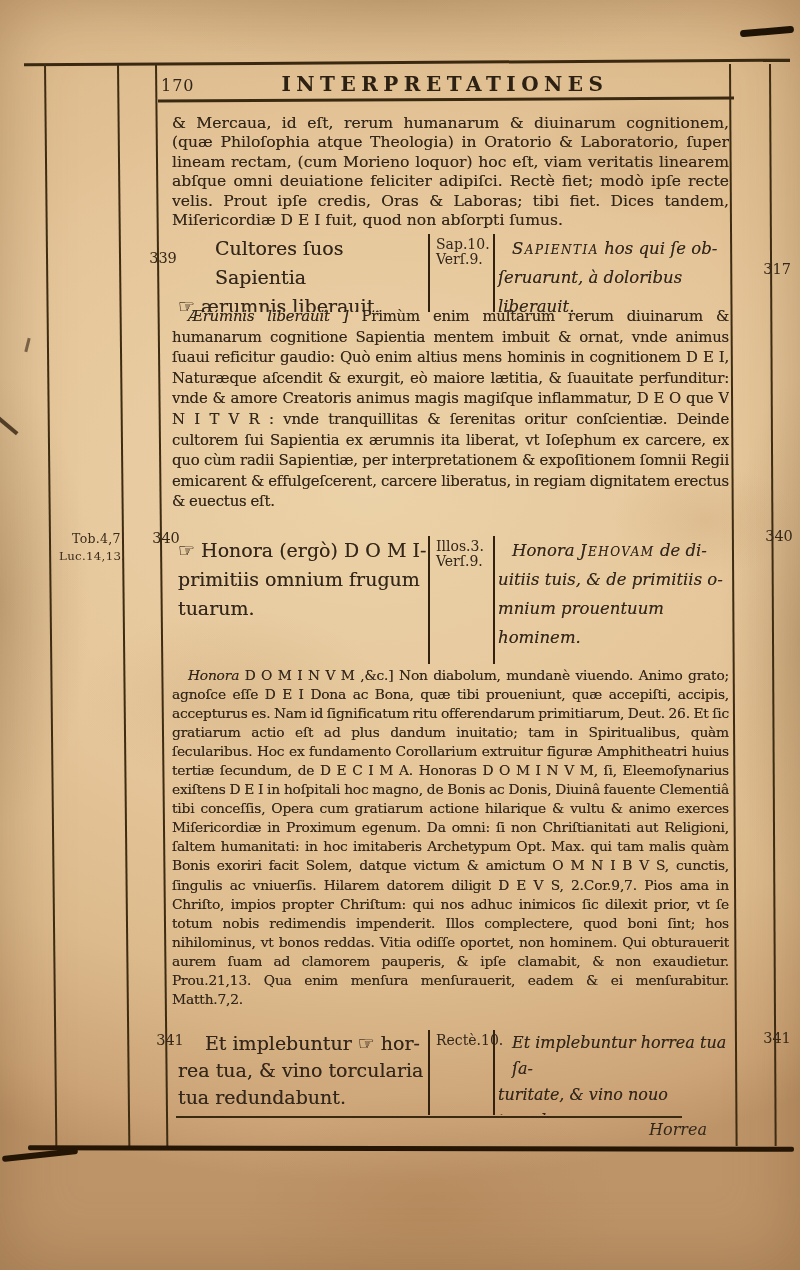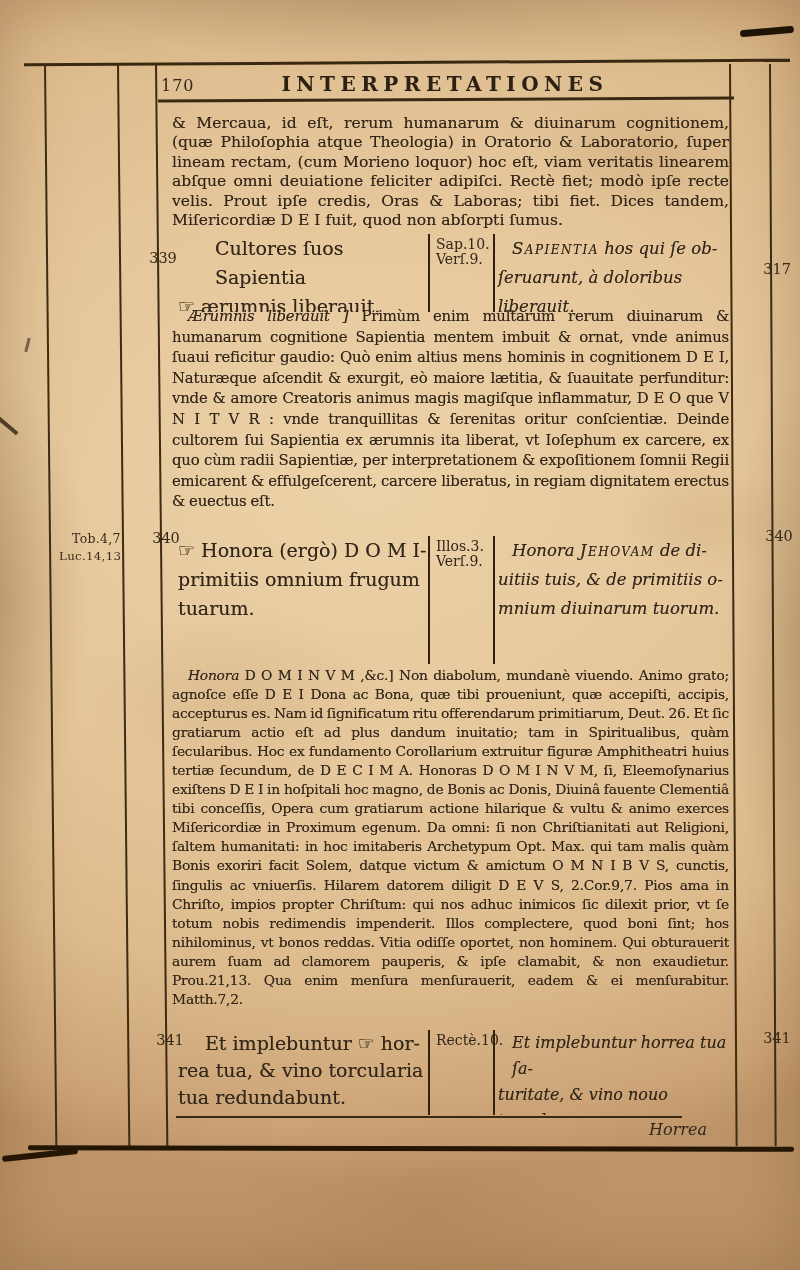--- a/index.html
+++ b/index.html
@@ -130,21 +130,21 @@
         <div>primitiis omnium frugum</div>
         <div>tuarum.</div>
       </div>
       <div class="qb-cite">
         <div>Illos.3.</div>
         <div>Verſ.9.</div>
       </div>
       <div class="qb-trans">
         <div class="indent2"><span>Honora </span><span class="sc">Jehovam</span><span> de di-</span></div>
         <div>uitiis tuis, &amp; de primitiis o-</div>
-        <div>mnium diuinarum tuorum.</div>
+        <div>mnium prouentuum hominem.</div>
       </div>
     </div>
 
     <p class="flowpara c2"><span class="lead-italic">Honora</span><span> D O M I N V M ,&amp;c.]</span><span> Non diabolum, mundanè viuendo. Animo grato; agnoſce eſſe D E I Dona ac Bona, quæ tibi proueniunt, quæ accepiſti, accipis, accepturus es. Nam id ſignificatum ritu offerendarum primitiarum, Deut. 26. Et ſic gratiarum actio eſt ad plus dandum inuitatio; tam in Spiritualibus, quàm ſecularibus. Hoc ex fundamento Corollarium extruitur figuræ Amphitheatri huius tertiæ ſecundum, de D E C I M A. Honoras D O M I N V M, ſi, Eleemoſynarius exiſtens D E I in hoſpitali hoc magno, de Bonis ac Donis, Diuinâ fauente Clementiâ tibi conceſſis, Opera cum gratiarum actione hilarique &amp; vultu &amp; animo exerces Miſericordiæ in Proximum egenum. Da omni: ſi non Chriſtianitati aut Religioni, ſaltem humanitati: in hoc imitaberis Archetypum Opt. Max. qui tam malis quàm Bonis exoriri facit Solem, datque victum &amp; amictum O M N I B V S, cunctis, ſingulis ac vniuerſis. Hilarem datorem diligit D E V S, 2.Cor.9,7. Pios ama in Chriſto, impios propter Chriſtum: qui nos adhuc inimicos ſic dilexit prior, vt ſe totum nobis redimendis impenderit. Illos complectere, quod boni ſint; hos nihilominus, vt bonos reddas. Vitia odiſſe oportet, non hominem. Qui obturauerit aurem ſuam ad clamorem pauperis, &amp; ipſe clamabit, &amp; non exaudietur. Prou.21,13. Qua enim menſura menſurauerit, eadem &amp; ei menſurabitur. Matth.7,2.</span></p>
 
     <div class="quote-block qb3">
       <div class="qb-main">
         <div style="padding-left:27px;">Et implebuntur ☞ hor-</div>
         <div>rea tua, &amp; vino torcularia</div>
         <div>tua redundabunt.</div>

